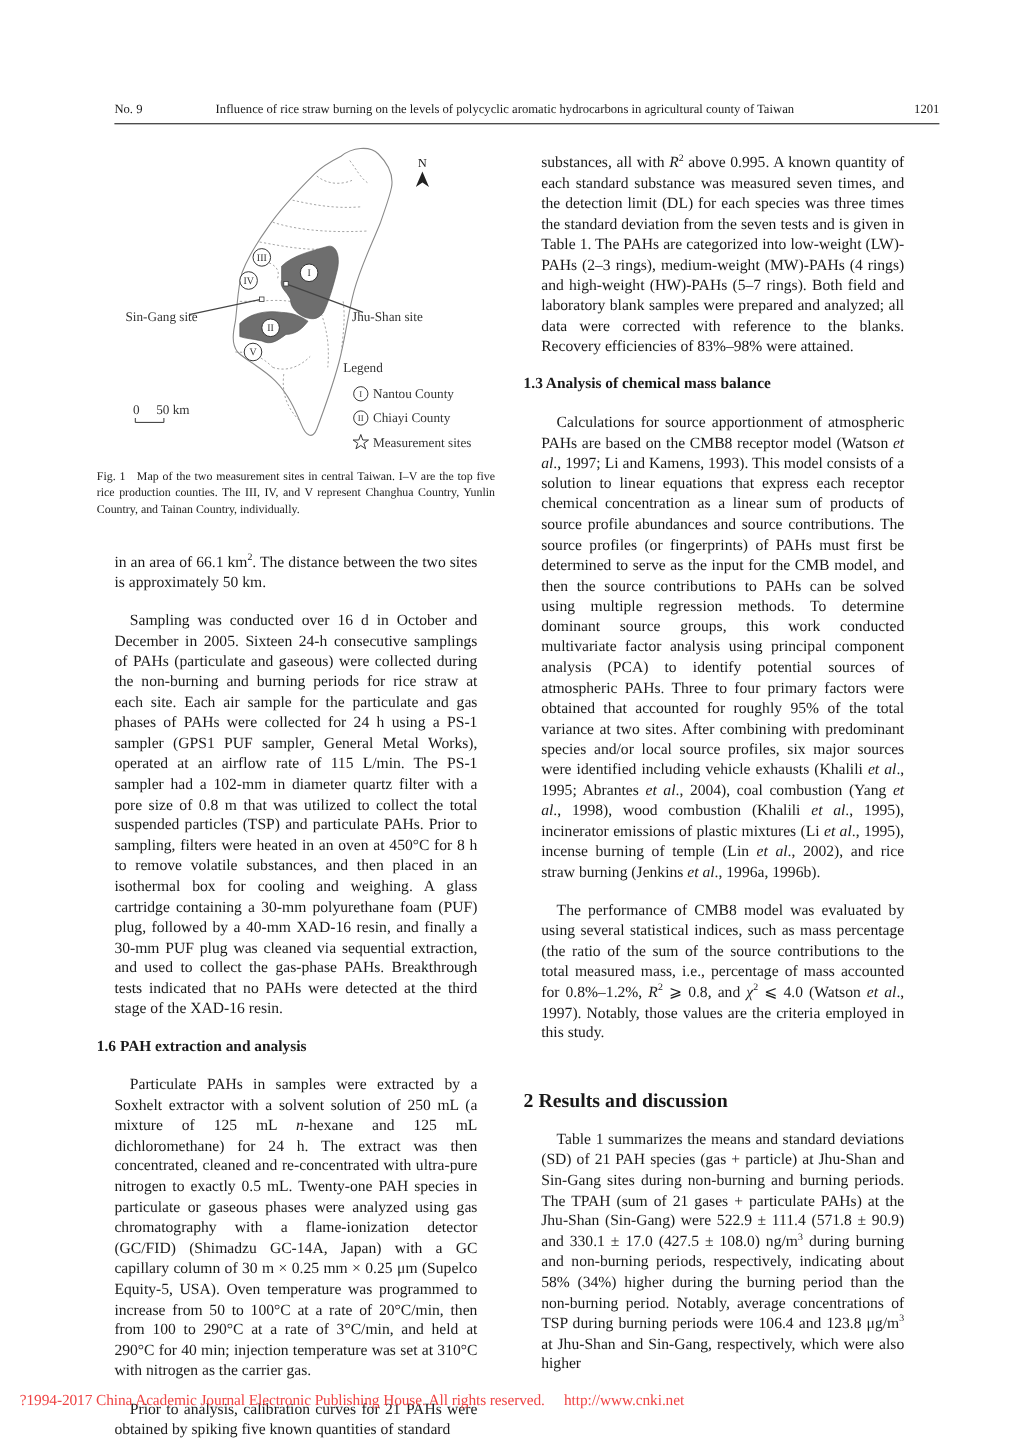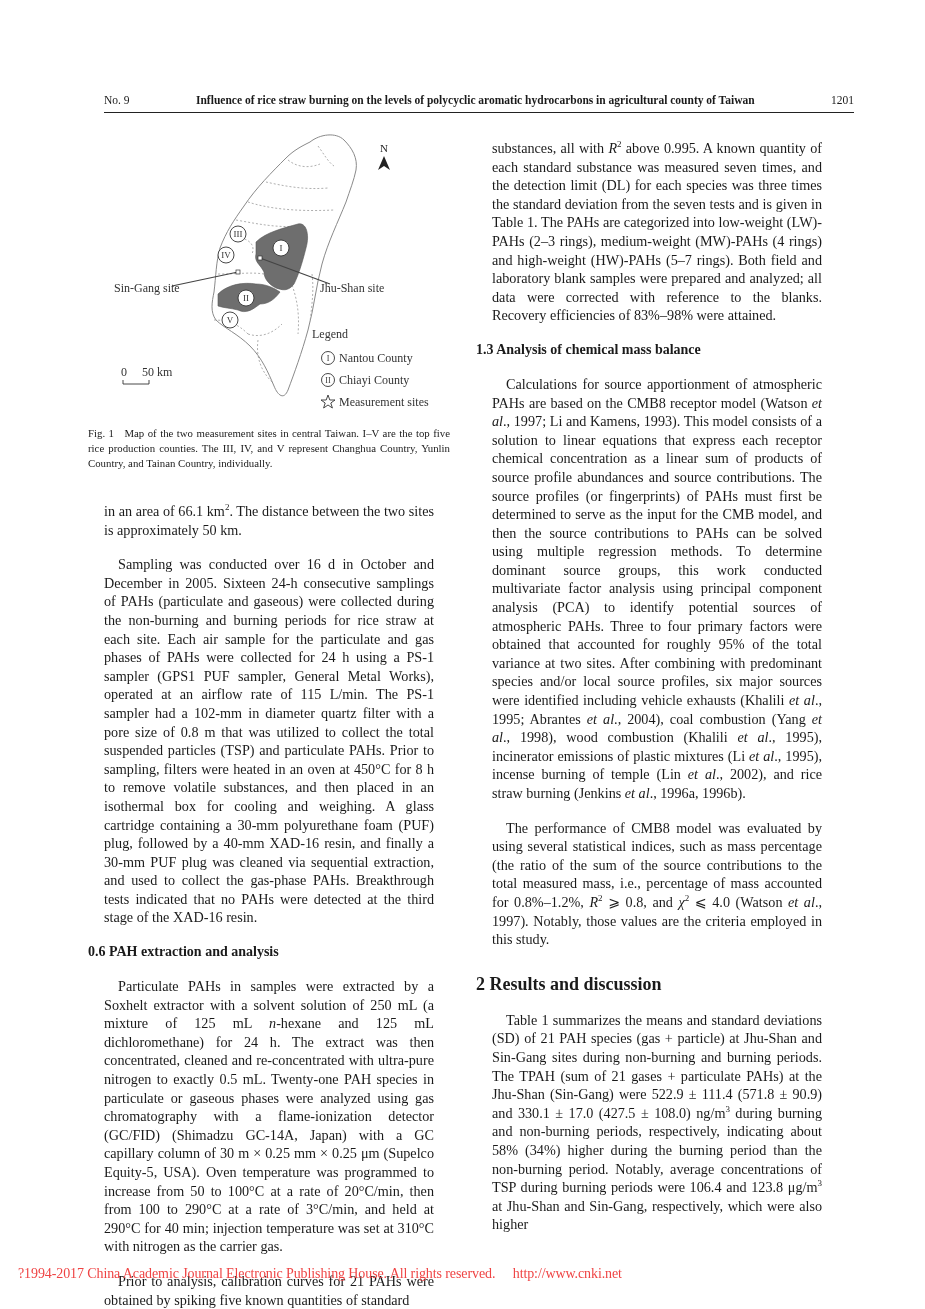--- a/index.html
+++ b/index.html
@@ -1,21 +1,21 @@
 <!DOCTYPE html>
 <html><head>
 <meta charset="utf-8">
 <style>
   html, body { margin: 0; padding: 0; background: #ffffff; }
   body { width: 925px; height: 1309px; position: relative; overflow: hidden;
          font-family: "Liberation Serif", "DejaVu Serif", serif; color: #1a1a1a; }
   .header { position: absolute; left: 104px; top: 92px; width: 750px; height: 20px;
             font-size: 11.5px; border-bottom: 1.3px solid #222; }
   .header .jno { position: absolute; left: 0; top: 2px; }
-  .header .rtitle { position: absolute; left: 92px; top: 2px; font-weight: bold; }
+  .header .rtitle { position: absolute; left: 92px; top: 2px; }
   .header .pno { position: absolute; right: 0; top: 2px; }
 
   .col { position: absolute; width: 362px; font-size: 14.2px; line-height: 18.6px; text-align: justify; }
   .col p { margin: 16px; }
   .indent { text-indent: 14px; }
   .left { left: 88px; }
   .right { left: 476px; }
 
   .figure { position: absolute; left: 88px; top: 124px; width: 362px; height: 290px; }
   .figcap { position: absolute; left: 88px; top: 426px; width: 362px; font-size: 10.8px; line-height: 15px; text-align: justify; }
@@ -106,30 +106,30 @@
 </div>
 
 <div class="figcap">
   <b>Fig. 1</b>&nbsp;&nbsp;
   <span>Map of the two measurement sites in central Taiwan. I–V are the top five rice production counties. The III, IV, and V represent Changhua Country, Yunlin Country, and Tainan Country, individually.</span>
 </div>
 
 <div class="col left" style="top:486px;">
   <p><span>in an area of 66.1 km</span><sup>2</sup><span>. The distance between the two sites is approximately 50 km.</span></p>
   <p class="indent">Sampling was conducted over 16 d in October and December in 2005. Sixteen 24-h consecutive samplings of PAHs (particulate and gaseous) were collected during the non-burning and burning periods for rice straw at each site. Each air sample for the particulate and gas phases of PAHs were collected for 24 h using a PS-1 sampler (GPS1 PUF sampler, General Metal Works), operated at an airflow rate of 115 L/min. The PS-1 sampler had a 102-mm in diameter quartz filter with a pore size of 0.8 m that was utilized to collect the total suspended particles (TSP) and particulate PAHs. Prior to sampling, filters were heated in an oven at 450°C for 8 h to remove volatile substances, and then placed in an isothermal box for cooling and weighing. A glass cartridge containing a 30-mm polyurethane foam (PUF) plug, followed by a 40-mm XAD-16 resin, and finally a 30-mm PUF plug was cleaned via sequential extraction, and used to collect the gas-phase PAHs. Breakthrough tests indicated that no PAHs were detected at the third stage of the XAD-16 resin.</p>
-  <h3 class="sub" style="margin-top:8px;margin-bottom:8px;">0.6 PAH extraction and analysis</h3>
+  <h3 class="sub" style="margin-top:8px;margin-bottom:8px;">1.6 PAH extraction and analysis</h3>
   <p class="indent"><span>Particulate PAHs in samples were extracted by a Soxhelt extractor with a solvent solution of 250 mL (a mixture of 125 mL </span><i>n</i><span>-hexane and 125 mL dichloromethane) for 24 h. The extract was then concentrated, cleaned and re-concentrated with ultra-pure nitrogen to exactly 0.5 mL. Twenty-one PAH species in particulate or gaseous phases were analyzed using gas chromatography with a flame-ionization detector (GC/FID) (Shimadzu GC-14A, Japan) with a GC capillary column of 30 m × 0.25 mm × 0.25 μm (Supelco Equity-5, USA). Oven temperature was programmed to increase from 50 to 100°C at a rate of 20°C/min, then from 100 to 290°C at a rate of 3°C/min, and held at 290°C for 40 min; injection temperature was set at 310°C with nitrogen as the carrier gas.</span></p>
   <p class="indent">Prior to analysis, calibration curves for 21 PAHs were obtained by spiking five known quantities of standard</p>
 </div>
 
 <div class="col right" style="top:123px;">
   <p><span>substances, all with </span><i>R</i><sup>2</sup><span> above 0.995. A known quantity of each standard substance was measured seven times, and the detection limit (DL) for each species was three times the standard deviation from the seven tests and is given in Table 1. The PAHs are categorized into low-weight (LW)-PAHs (2–3 rings), medium-weight (MW)-PAHs (4 rings) and high-weight (HW)-PAHs (5–7 rings). Both field and laboratory blank samples were prepared and analyzed; all data were corrected with reference to the blanks. Recovery efficiencies of 83%–98% were attained.</span></p>
   <h3 class="sub" style="margin-top:8px;margin-bottom:8px;">1.3 Analysis of chemical mass balance</h3>
   <p class="indent"><span>Calculations for source apportionment of atmospheric PAHs are based on the CMB8 receptor model (Watson </span><i>et al</i><span>., 1997; Li and Kamens, 1993). This model consists of a solution to linear equations that express each receptor chemical concentration as a linear sum of products of source profile abundances and source contributions. The source profiles (or fingerprints) of PAHs must first be determined to serve as the input for the CMB model, and then the source contributions to PAHs can be solved using multiple regression methods. To determine dominant source groups, this work conducted multivariate factor analysis using principal component analysis (PCA) to identify potential sources of atmospheric PAHs. Three to four primary factors were obtained that accounted for roughly 95% of the total variance at two sites. After combining with predominant species and/or local source profiles, six major sources were identified including vehicle exhausts (Khalili </span><i>et al</i><span>., 1995; Abrantes </span><i>et al</i><span>., 2004), coal combustion (Yang </span><i>et al</i><span>., 1998), wood combustion (Khalili </span><i>et al</i><span>., 1995), incinerator emissions of plastic mixtures (Li </span><i>et al</i><span>., 1995), incense burning of temple (Lin </span><i>et al</i><span>., 2002), and rice straw burning (Jenkins </span><i>et al</i><span>., 1996a, 1996b).</span></p>
   <p class="indent"><span>The performance of CMB8 model was evaluated by using several statistical indices, such as mass percentage (the ratio of the sum of the source contributions to the total measured mass, i.e., percentage of mass accounted for 0.8%–1.2%, </span><i>R</i><sup>2</sup><span> ⩾ 0.8, and </span><i>χ</i><sup>2</sup><span> ⩽ 4.0 (Watson </span><i>et al</i><span>., 1997). Notably, those values are the criteria employed in this study.</span></p>
-  <h2 class="sec" style="margin-top:24px;margin-bottom:16px;">2 Results and discussion</h2>
+  <h2 class="sec" style="margin-top:40px;margin-bottom:16px;">2 Results and discussion</h2>
   <p class="indent"><span>Table 1 summarizes the means and standard deviations (SD) of 21 PAH species (gas + particle) at Jhu-Shan and Sin-Gang sites during non-burning and burning periods. The TPAH (sum of 21 gases + particulate PAHs) at the Jhu-Shan (Sin-Gang) were 522.9 ± 111.4 (571.8 ± 90.9) and 330.1 ± 17.0 (427.5 ± 108.0) ng/m</span><sup>3</sup><span> during burning and non-burning periods, respectively, indicating about 58% (34%) higher during the burning period than the non-burning period. Notably, average concentrations of TSP during burning periods were 106.4 and 123.8 μg/m</span><sup>3</sup><span> at Jhu-Shan and Sin-Gang, respectively, which were also higher</span></p>
 </div>
 
 <div class="footer">
   <span>?1994-2017 China Academic Journal Electronic Publishing House. All rights reserved.</span>
   <span class="url">http://www.cnki.net</span>
 </div>
 
 </body></html>

